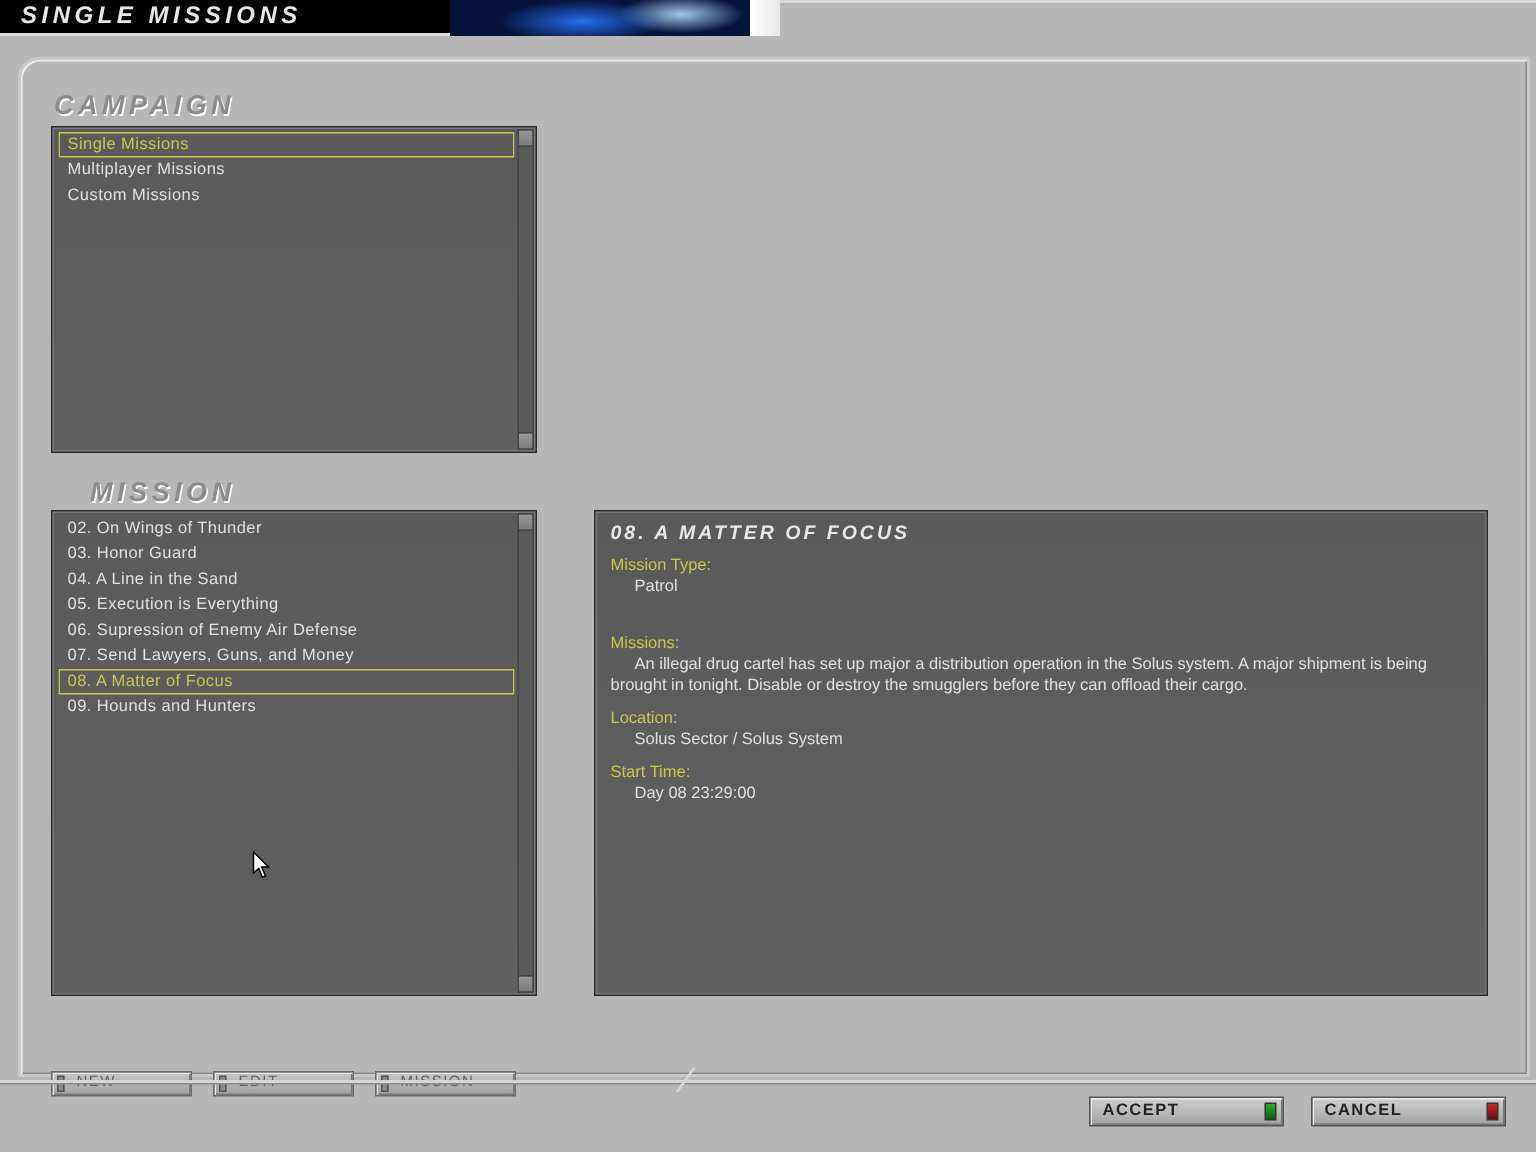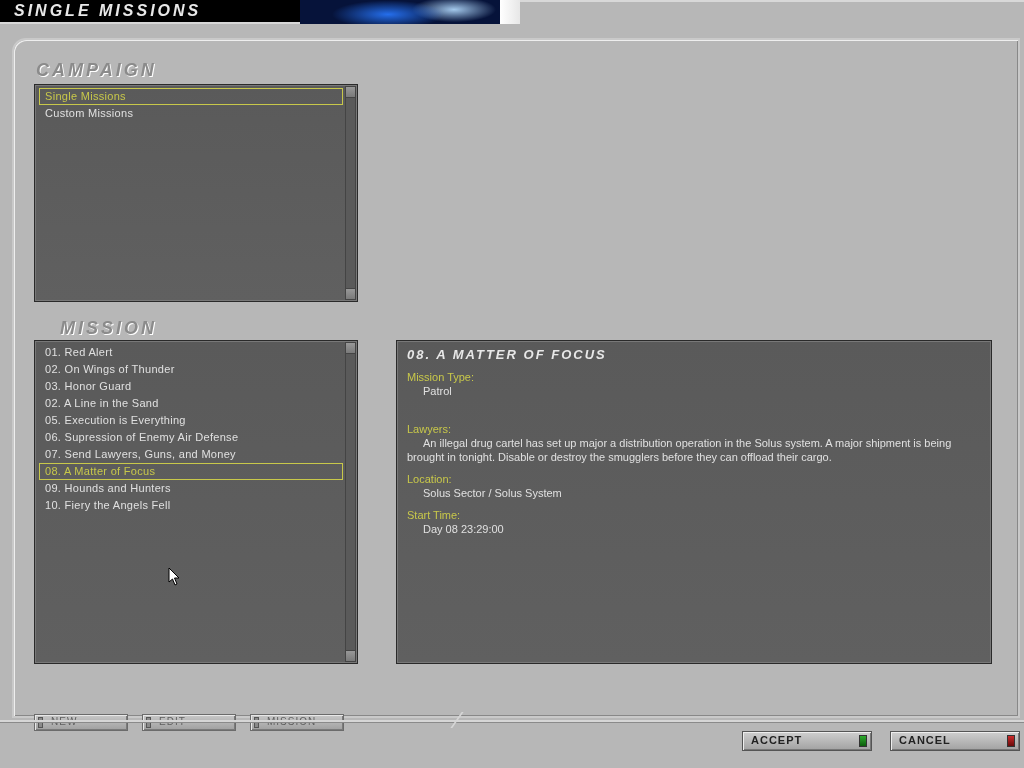--- a/index.html
+++ b/index.html
@@ -170,21 +170,21 @@
     box-shadow: 0 1px 0 #8a8a8a;
   }
   .bottom-sep::before {
     content: "";
     position: absolute; left: 456px; top: -8px; width: 16px; height: 16px;
     border-left: 2px solid #d6d6d6;
     transform: skewX(-35deg);
   }
 
   
-  .big-btn-row { position: absolute; right: 4px; top: 731px; display: flex; gap: 18px; }
+  .big-btn-row { position: absolute; right: 20px; top: 731px; display: flex; gap: 18px; }
   .big-btn {
     width: 130px; height: 20px;
     background: linear-gradient(#cfcfcf, #a2a2a2);
     border: 1px solid #555;
     box-shadow: inset 1px 1px 0 #eee, inset -1px -1px 0 #777;
     position: relative;
     cursor: pointer;
   }
   .big-btn .lbl {
     position: absolute; left: 8px; top: 2px;
@@ -214,60 +214,59 @@
   <div class="rest"></div>
   <div class="topbar-title">SINGLE MISSIONS</div>
 </div>
 
 <div class="main-frame">
 
   <div class="section-title campaign-title">CAMPAIGN</div>
   <div class="panel campaign-panel">
     <div class="list" id="campaign-list">
         <div class="list-item selected">Single Missions</div>
+        <div class="list-item">Multiplayer Missions</div>
         <div class="list-item">Custom Missions</div>
       </div>
     <div class="scrollbar">
       <div class="arrow"></div>
       <div class="track"></div>
       <div class="arrow"></div>
     </div>
   </div>
 
   <div class="section-title mission-title">MISSION</div>
   <div class="panel mission-panel">
     <div class="list" id="mission-list">
-        <div class="list-item">01. Red Alert</div>
         <div class="list-item">02. On Wings of Thunder</div>
         <div class="list-item">03. Honor Guard</div>
-        <div class="list-item">02. A Line in the Sand</div>
+        <div class="list-item">04. A Line in the Sand</div>
         <div class="list-item">05. Execution is Everything</div>
         <div class="list-item">06. Supression of Enemy Air Defense</div>
         <div class="list-item">07. Send Lawyers, Guns, and Money</div>
         <div class="list-item selected">08. A Matter of Focus</div>
         <div class="list-item">09. Hounds and Hunters</div>
-        <div class="list-item">10. Fiery the Angels Fell</div>
       </div>
     <div class="scrollbar">
       <div class="arrow"></div>
       <div class="track"></div>
       <div class="arrow"></div>
     </div>
   </div>
 
   <div class="panel desc-panel">
     <div class="mission-name">08. A MATTER OF FOCUS</div>
 
     <div class="desc-block desc-row">
       <span class="desc-label">Mission Type:</span>
       <span class="desc-val">Patrol</span>
     </div>
 
     <div class="desc-block desc-row">
-      <div class="desc-label">Lawyers:</div>
+      <div class="desc-label">Missions:</div>
       <div class="desc-scenario-text">An illegal drug cartel has set up major a distribution operation in the Solus system. A major shipment is being brought in tonight. Disable or destroy the smugglers before they can offload their cargo.</div>
     </div>
 
     <div class="desc-block desc-row">
       <span class="desc-label">Location:</span>
       <span class="desc-val">Solus Sector / Solus System</span>
     </div>
 
     <div class="desc-block desc-row">
       <span class="desc-label">Start Time:</span>

